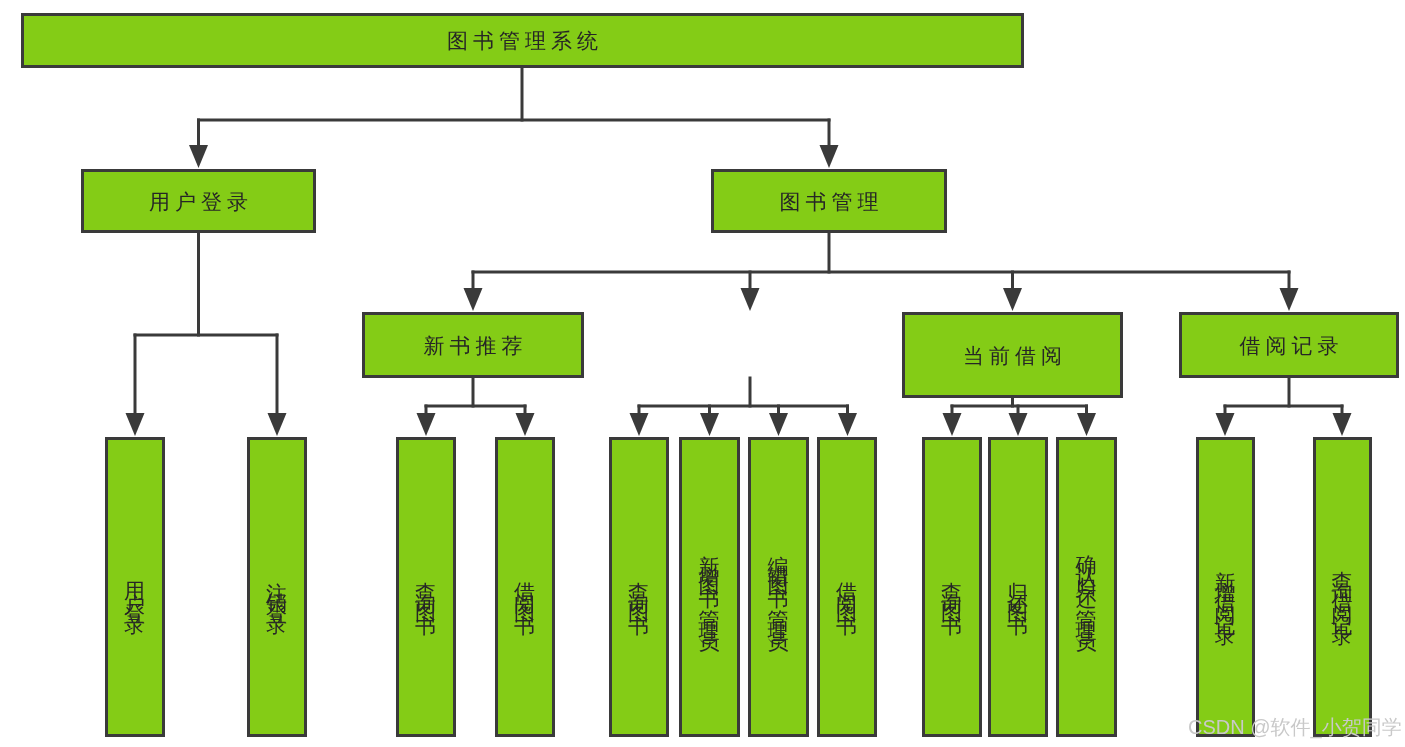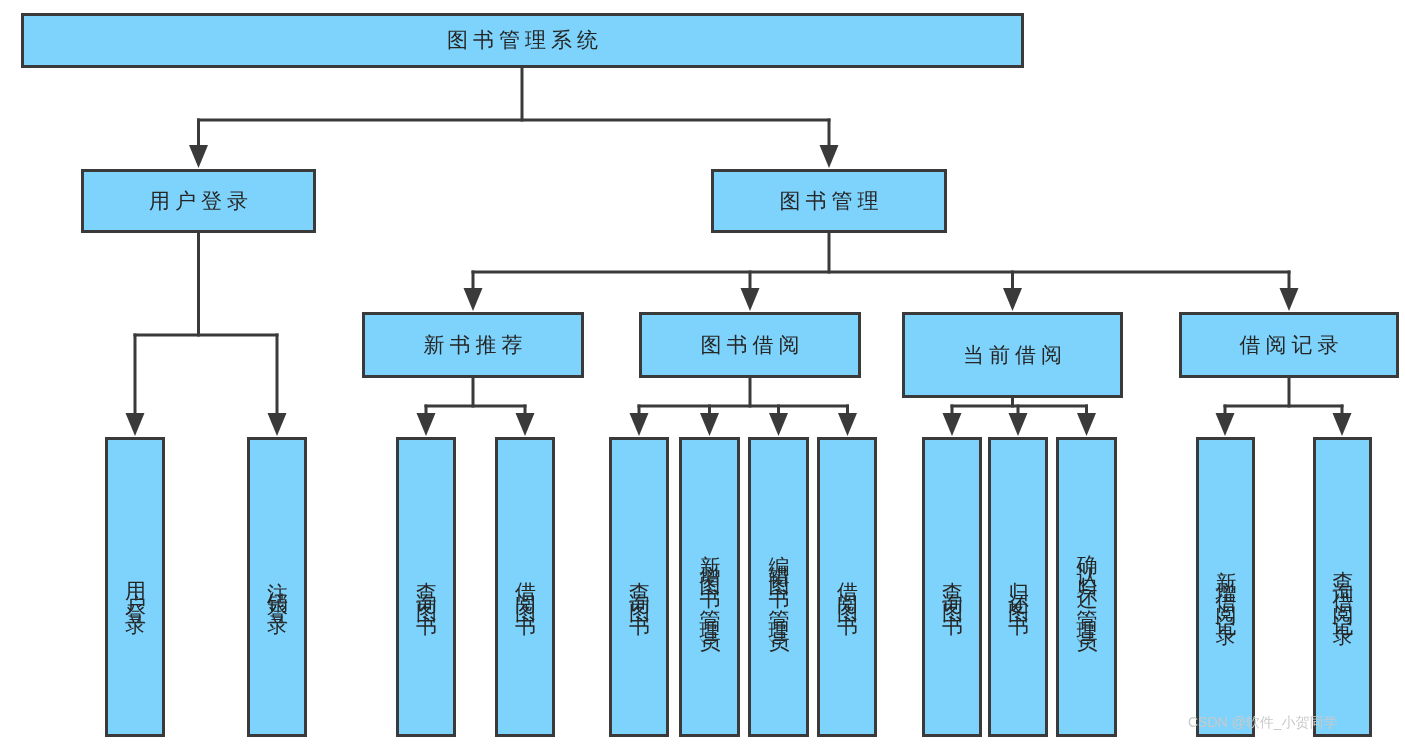--- a/index.html
+++ b/index.html
@@ -18,48 +18,47 @@
   #connector-svg {
     position: absolute;
     left: 0;
     top: 0;
     width: 1405px;
     height: 747px;
   }
   .box {
     position: absolute;
     box-sizing: border-box;
-    background: #7dd3fc;
+    background: #84cc16;
     border: 3px solid #3a3a3a;
     display: flex;
     align-items: center;
     justify-content: center;
     color: #262626;
     line-height: 1;
     z-index: 2;
-    font-family: Liberation Serif, serif;
   }
   .hbox {
     font-size: 21px;
     letter-spacing: 5px;
     text-indent: 5px; 
     white-space: nowrap;
   }
   .vbox {
     writing-mode: vertical-rl;
     text-orientation: mixed;
     font-size: 21px;
     letter-spacing: 11px;
     white-space: nowrap;
   }
   #watermark {
     position: absolute;
     left: 1188px;
     top: 714px;
-    font-size: 14px;
+    font-size: 20px;
     color: #c9c9c9;
     white-space: nowrap;
     z-index: 5;
   }
   .cline { stroke: #3a3a3a; stroke-width: 3; stroke-linecap: square; }
   .ahead { fill: #3a3a3a; stroke: none; }
 </style>
 </head>
 <body>
 
@@ -140,21 +139,20 @@
       <polygon class="ahead" points="1342,436 1332.5,413 1351.5,413"></polygon>
     </g>
   </svg>
 
   <div class="box hbox" style="left:21px; top:13px; width:1003px; height:55px;">图书管理系统</div>
 
   <div class="box hbox" style="left:81px; top:169px; width:235px; height:64px;">用户登录</div>
   <div class="box hbox" style="left:362px; top:312px; width:222px; height:66px;">新书推荐</div>
 
   <div class="box hbox" style="left:711px; top:169px; width:236px; height:64px;">图书管理</div>
-  <div class="box hbox" style="left:639px; top:312px; width:222px; height:66px;">图书借阅</div>
   <div class="box hbox" style="left:902px; top:312px; width:221px; height:86px;">当前借阅</div>
   <div class="box hbox" style="left:1179px; top:312px; width:220px; height:66px;">借阅记录</div>
 
   <div class="box vbox" style="left:105px; top:437px; width:60px; height:300px;">用户登录</div>
   <div class="box vbox" style="left:247px; top:437px; width:60px; height:300px;">注销登录</div>
 
   <div class="box vbox" style="left:396px; top:437px; width:60px; height:300px;">查询图书</div>
   <div class="box vbox" style="left:495px; top:437px; width:60px; height:300px;">借阅图书</div>
 
   <div class="box vbox" style="left:609px; top:437px; width:60px; height:300px;">查询图书</div>

